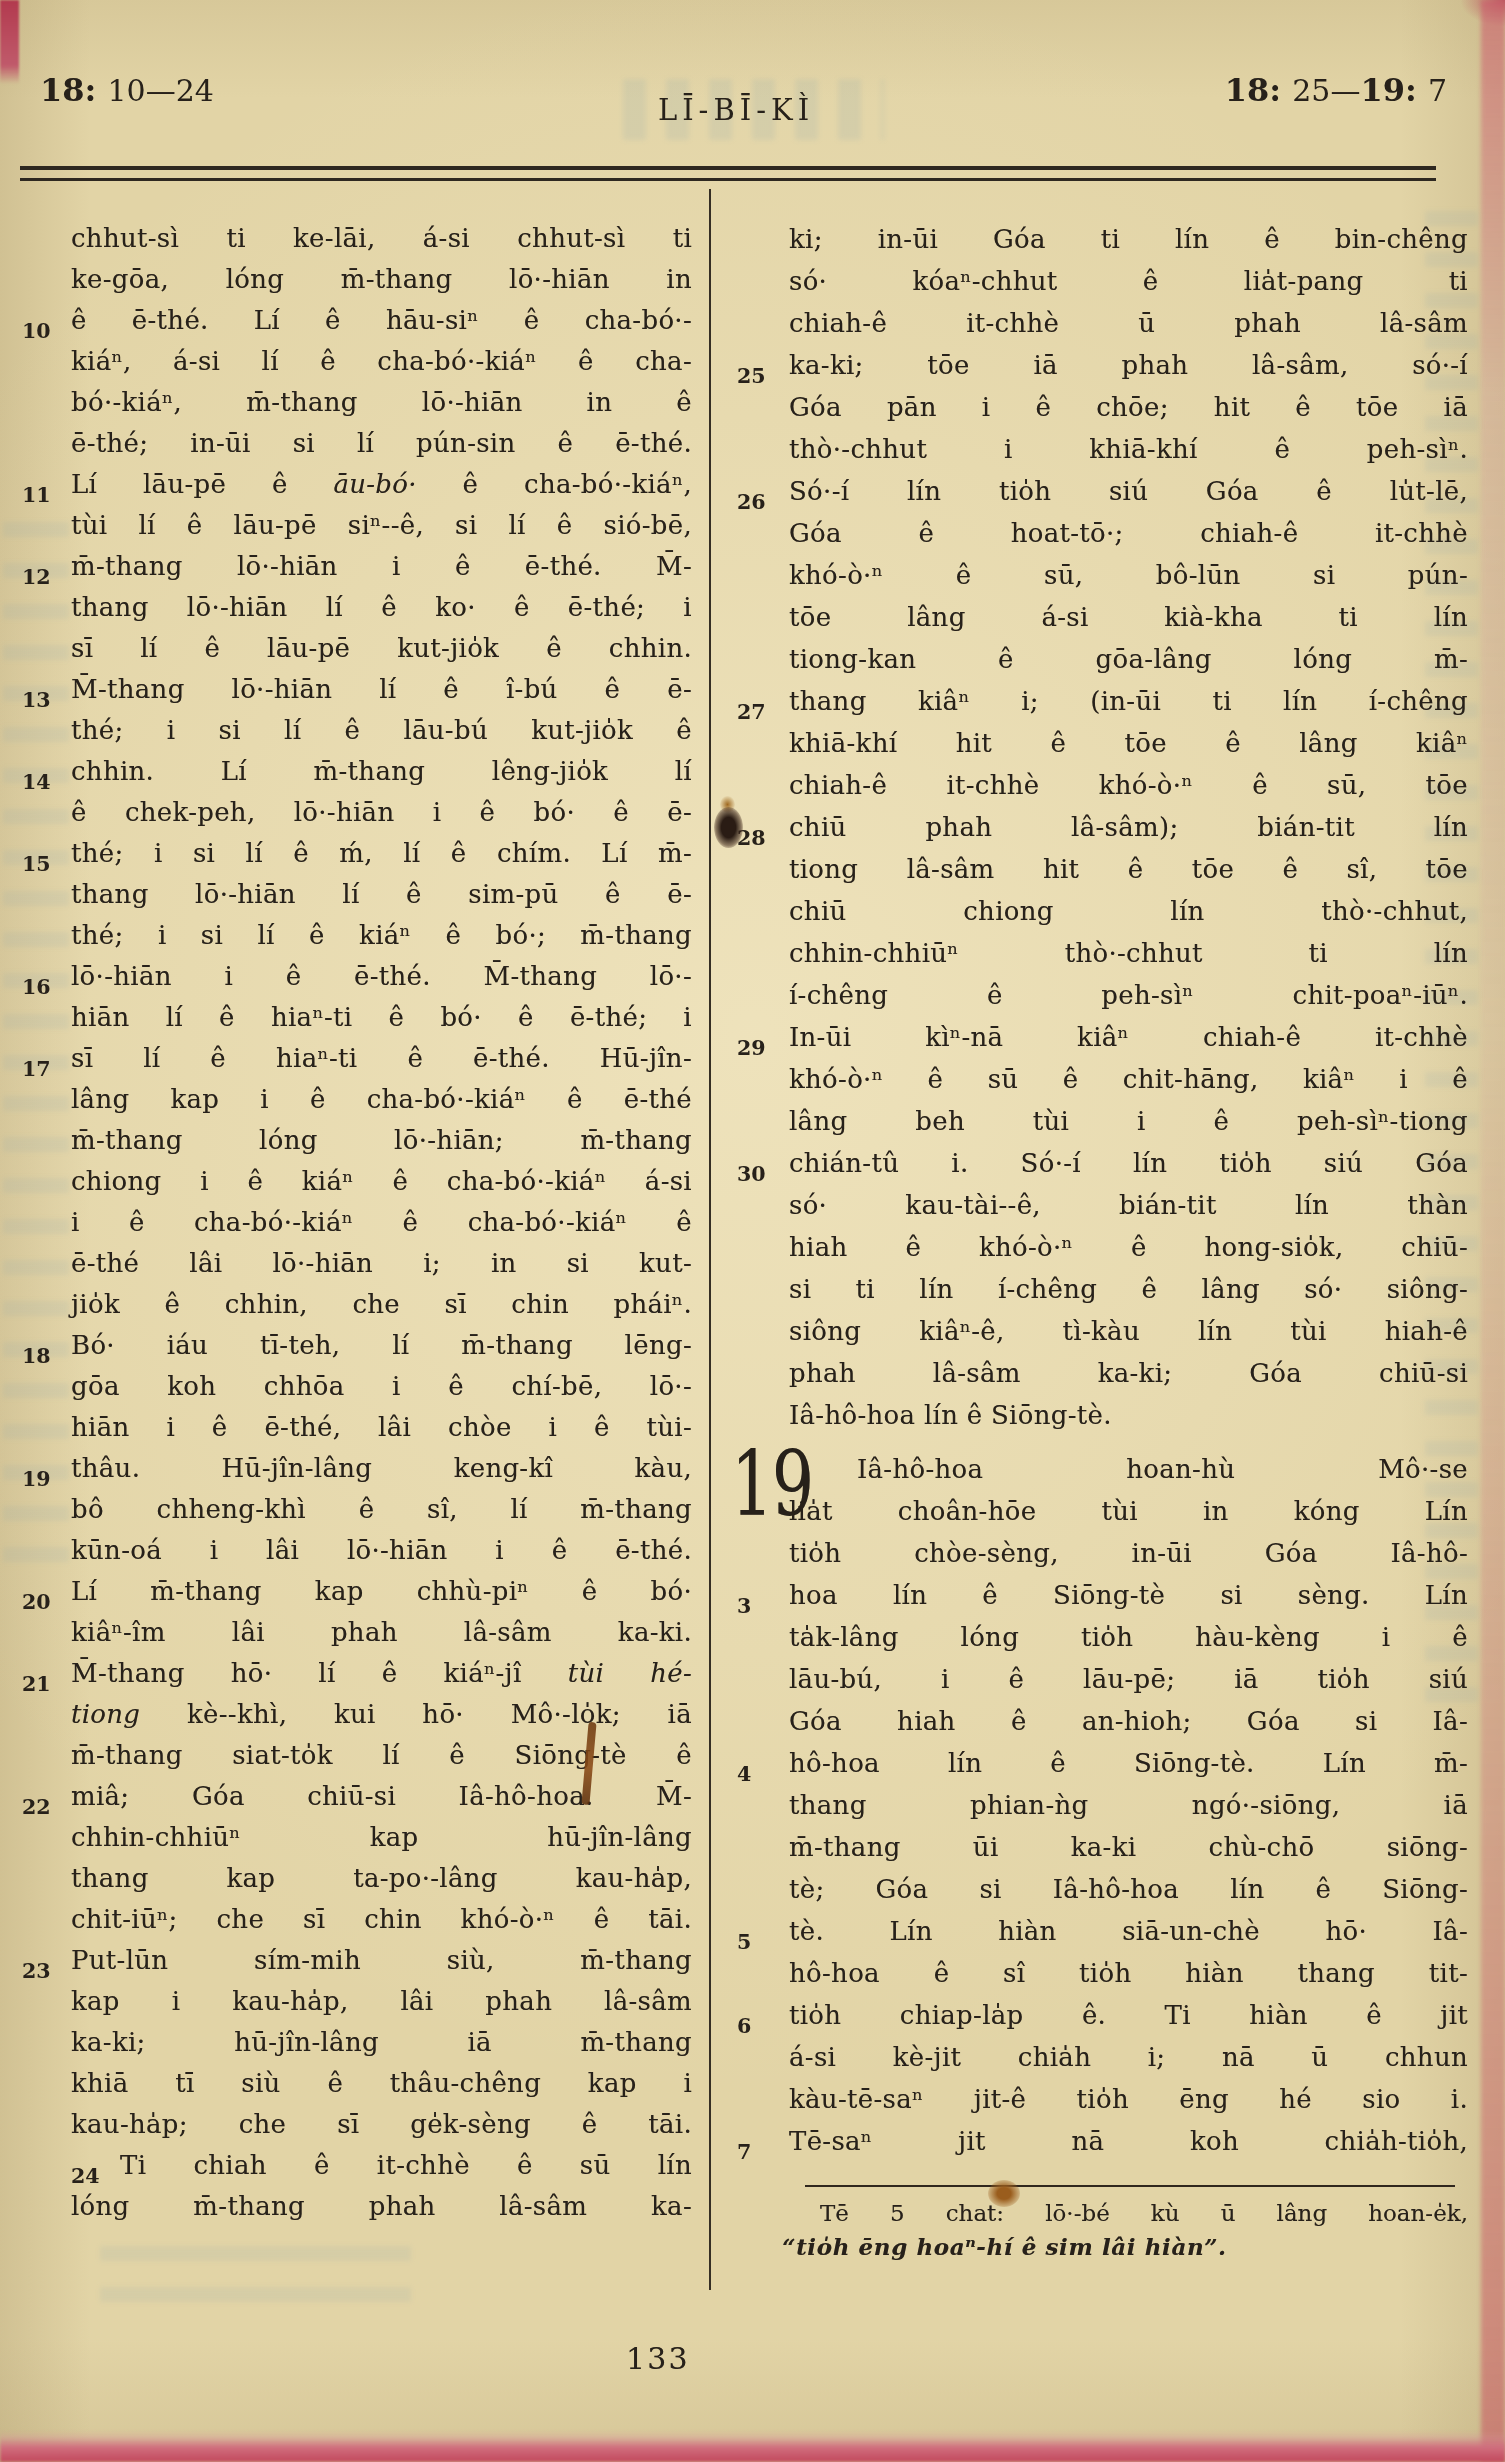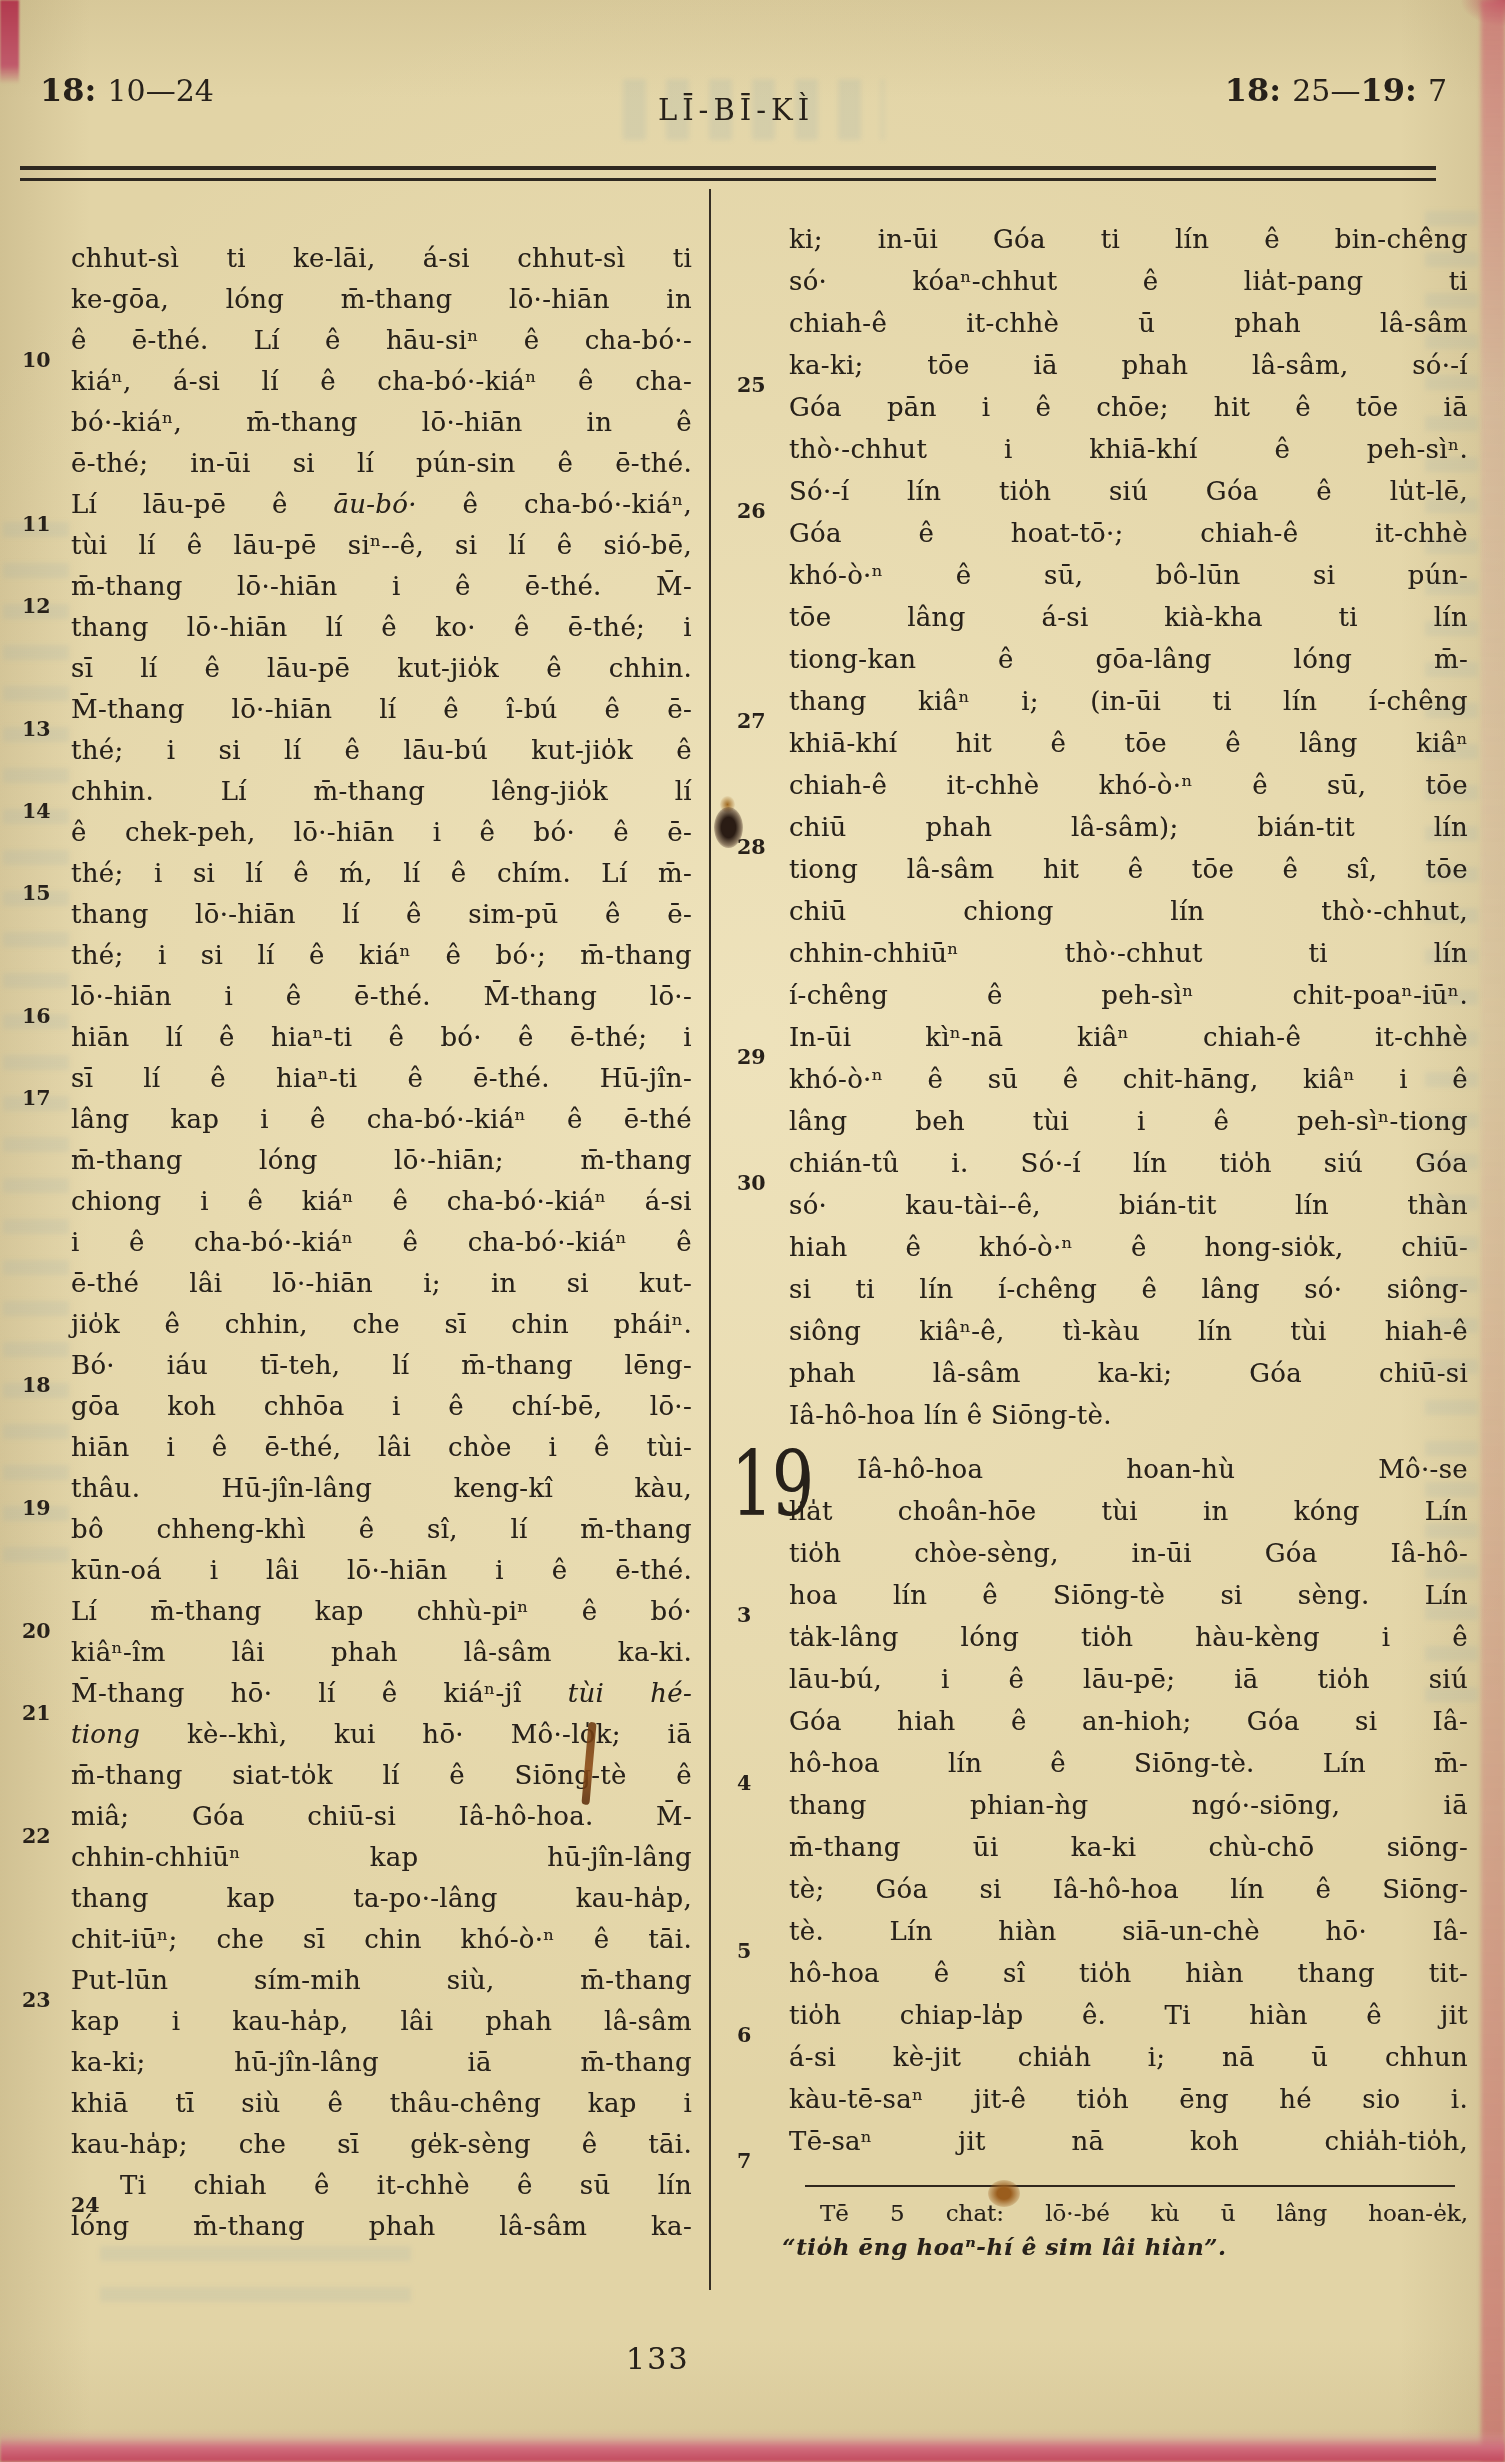--- a/index.html
+++ b/index.html
@@ -19,30 +19,30 @@
   .header .h-right { position:absolute; right:66px; top:0; }
   .header .h-center{ position:absolute; left:0; width:1456px; text-align:center; top:1.1px;
                      letter-spacing:5px; font-size:29px;margin-top:21px; }
   .header b { font-size:32px; }
   
   .rule-double { position:absolute; left:20px; top:166px; width:1416px; height:8.3px;
                  border-top:4.4px solid #2e2820; border-bottom:3.9px solid #2e2820; }
   .divider { position:absolute; left:709px; top:189px; width:2.2px; height:2101px; background:#352e24; }
   
   .col { position:absolute; top:218px; }
-  .col-left  { left:71px;  width:621px; font-size:26px; line-height:41px;margin-top:20px; }
+  .col-left  { left:71px;  width:621px; font-size:26px; line-height:41px; }
   .col-right { left:789px; width:679px; font-size:26px; line-height:42px; }
   .line { position:relative; text-align:justify; text-align-last:justify; letter-spacing:0.3px;
           text-shadow:0 0 0.6px rgba(44,34,22,.35); }
   .line.end { text-align-last:left; }
   .line.ind { text-indent:49px; }
   .line.pad1 { padding-left:68px; }
   .line.pad2 { padding-left:32px; }
   .line.chap { margin-top:12.2px; }
-  .vnum { position:absolute; top:20px; font-size:20.6px; font-weight:bold; letter-spacing:0;
+  .vnum { position:absolute; top:11px; font-size:20.6px; font-weight:bold; letter-spacing:0;
           text-align:left; text-shadow:none; }
   .col-left  .vnum { left:-49px; }
   .col-right .vnum { left:-52px; }
   .dropcap { position:absolute; left:-58px; top:1221px; font-size:90px; line-height:89px;
              transform:scaleX(.74); transform-origin:left top; letter-spacing:-2.2px;
              text-shadow:0 0 0.6px rgba(44,34,22,.4); }
   
   .fnrule { margin:23px 0 9px 15.6px; width:650px; border-top:2.8px solid #30271d; }
   .footnote { font-size:23px; line-height:34px; }
   .fn1 { text-indent:31px; text-align:justify; text-align-last:justify; text-shadow:0 0 0.6px rgba(44,34,22,.35); }

